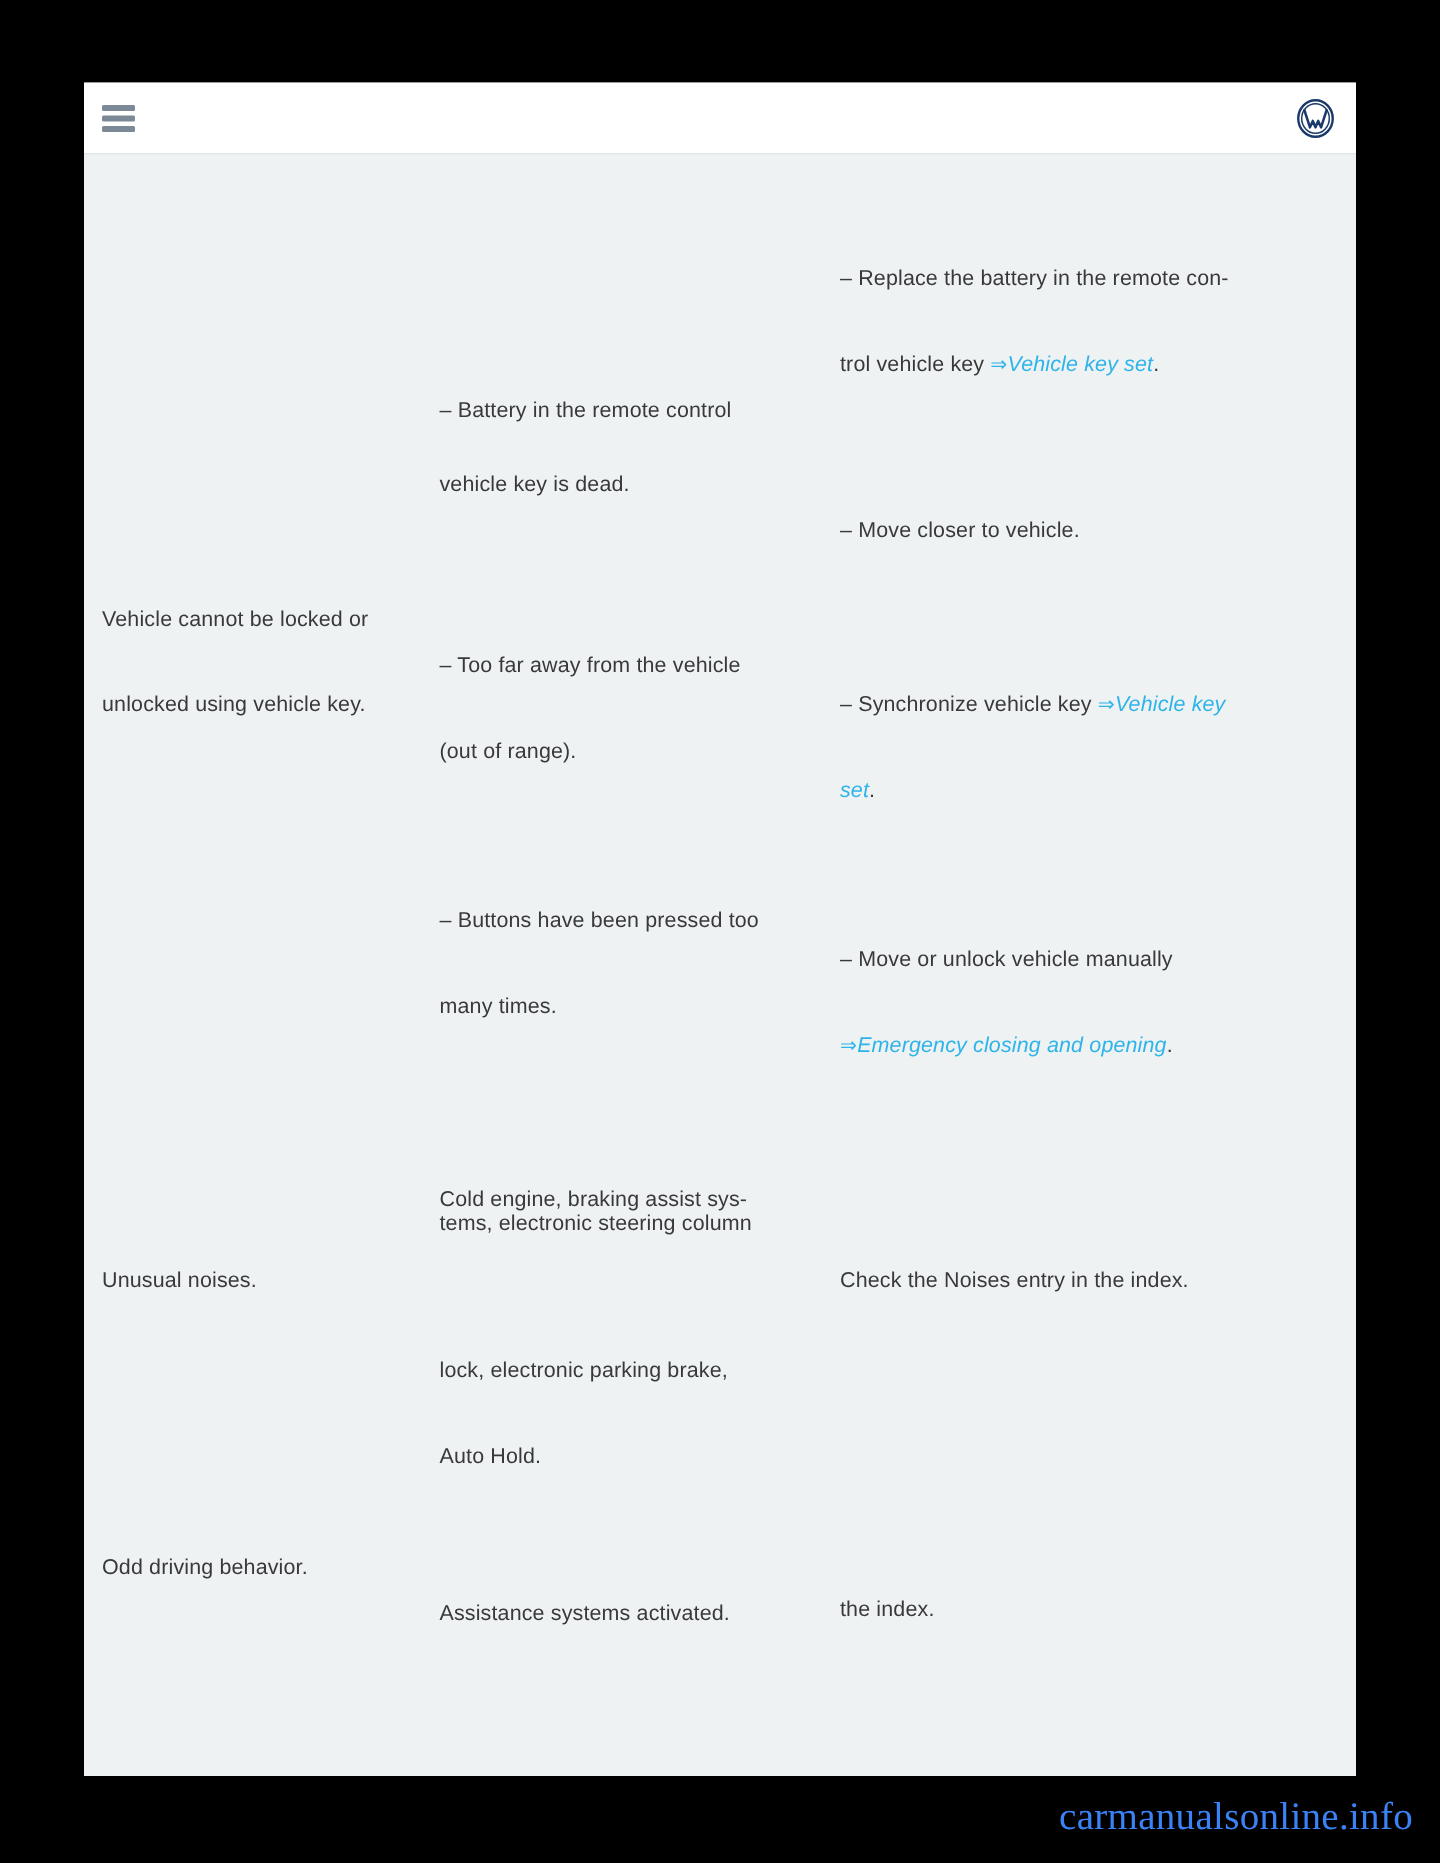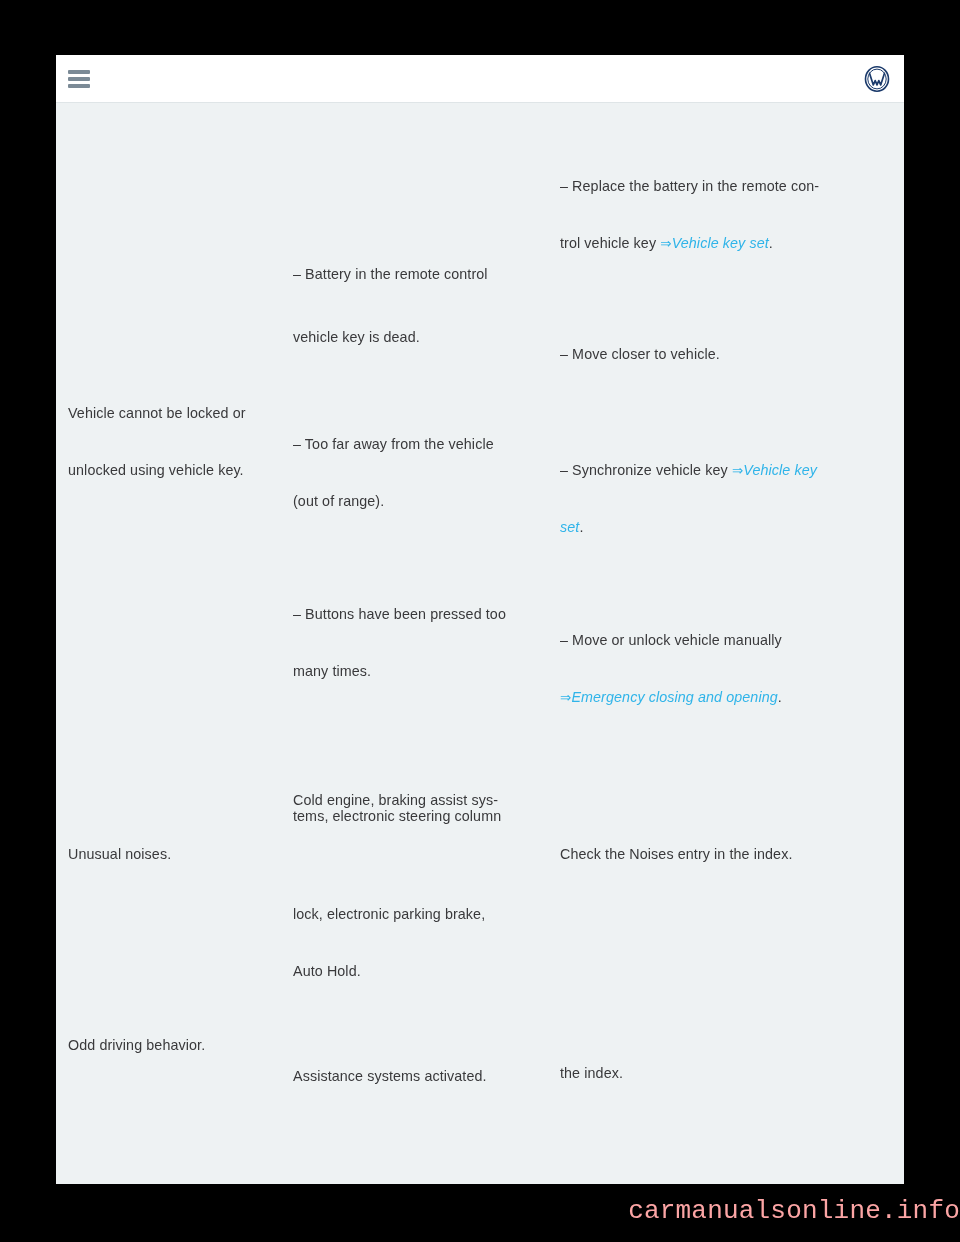--- a/index.html
+++ b/index.html
@@ -95,25 +95,26 @@
   }
   .dot { color: #39393b; font-style: normal; }
 
   
   #watermark {
     position: absolute;
     left: 0;
     top: 1196px;
     width: 960px;
     text-align: right;
+    padding-right: 18px;
     box-sizing: border-box;
-    color: #fca5a5;
+    color: #3b82f6;
     font-size: 26px;
     letter-spacing: 0.2px;
-    font-family: Liberation Mono, monospace;
+    font-family: Liberation Serif, serif;
   }
 </style>
 </head>
 <body>
 
 <div id="page">
 
   <div id="topbar">
     <button id="menu-button">
       <span class="bar"></span>
@@ -136,21 +137,21 @@
     </div>
 
     <div class="cell col2" style="top:129px">
       <span>– Battery in the remote control</span>
     </div>
 
     <div class="cell col3" style="top:129px">
       <span>trol vehicle key </span><span class="xref-arrow">⇒</span><span class="xref">Vehicle key set</span><span class="dot">.</span>
     </div>
 
-    <div class="cell col2" style="top:192px">
+    <div class="cell col2" style="top:178px">
       <span>vehicle key is dead.</span>
     </div>
 
     <div class="cell col3" style="top:240px">
       <span>– Move closer to vehicle.</span>
     </div>
 
     <div class="cell col1" style="top:299px">
       <span>Vehicle cannot be locked or</span>
     </div>

